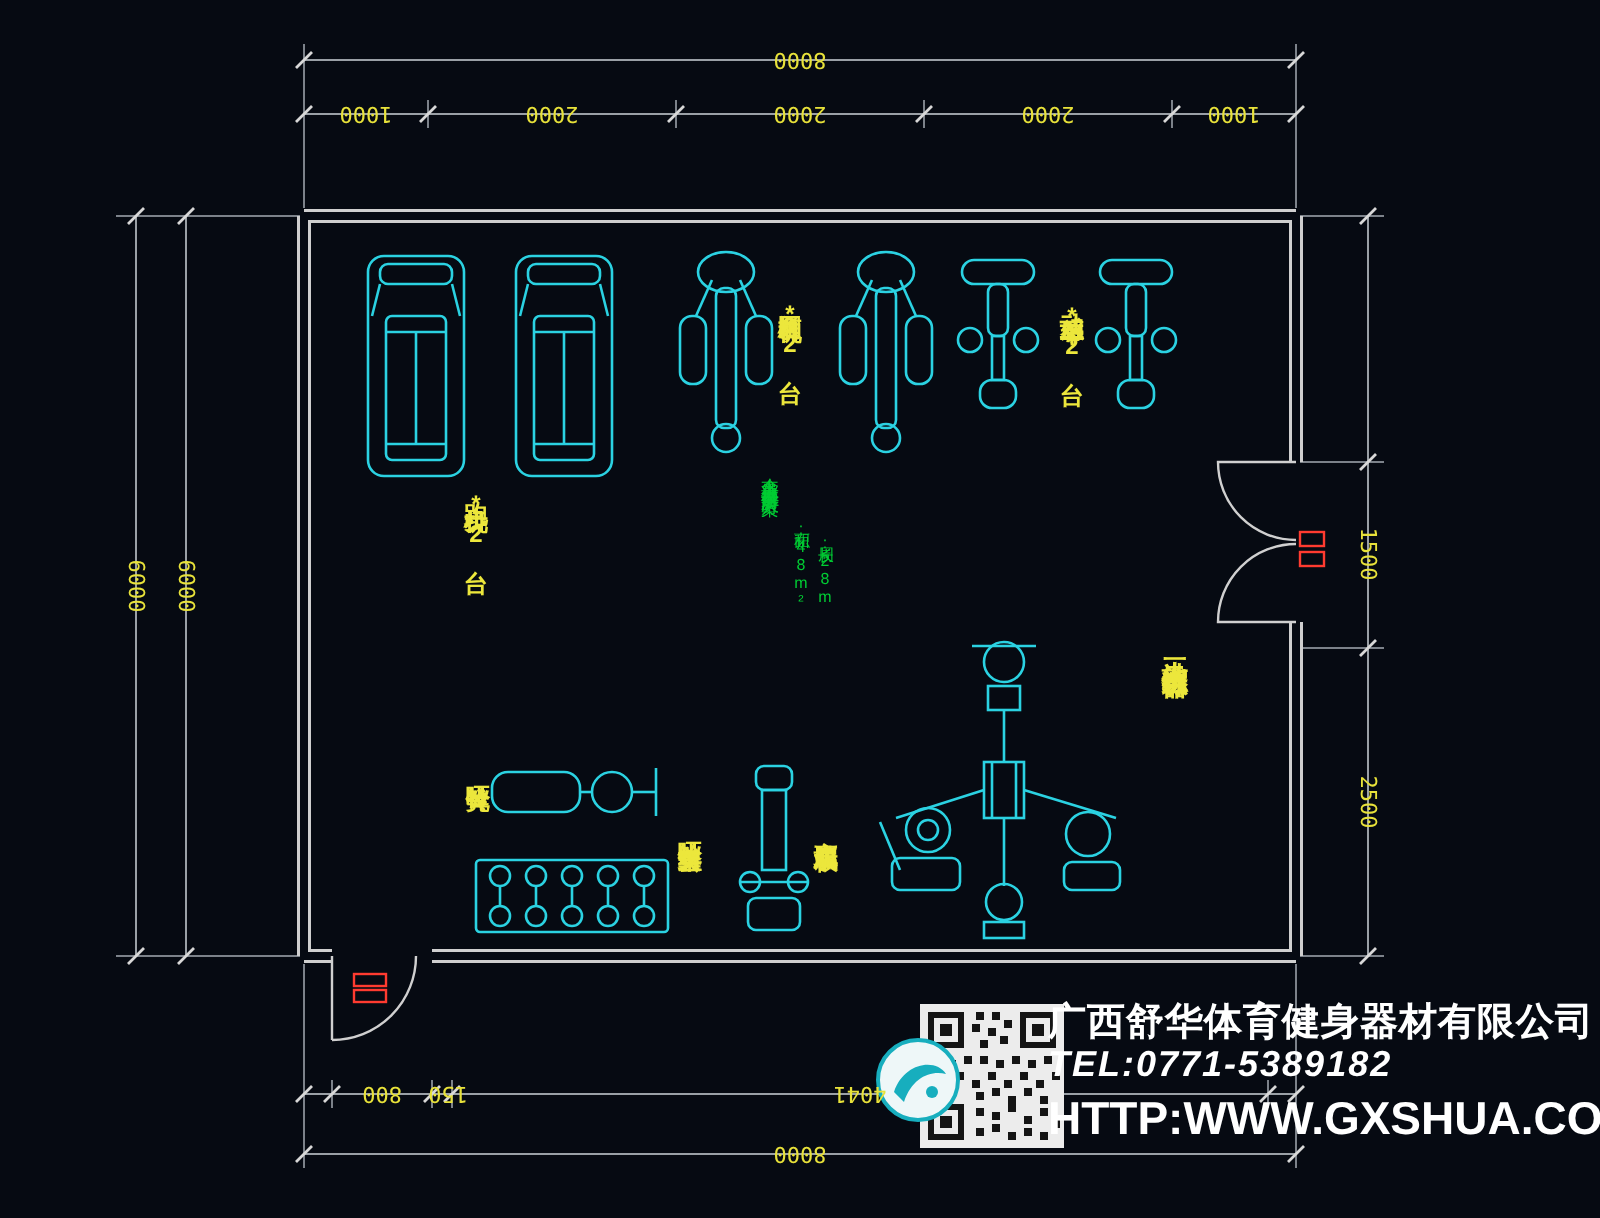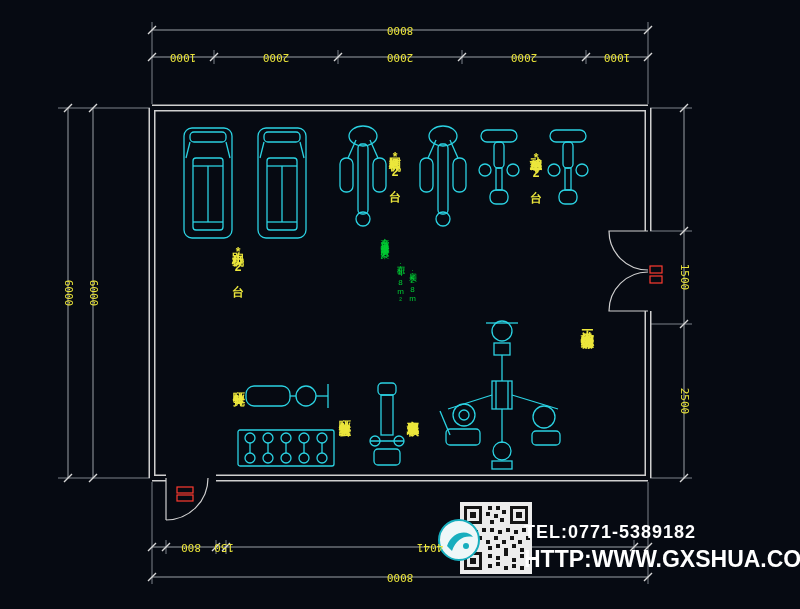--- a/index.html
+++ b/index.html
@@ -11,21 +11,21 @@
   .dim.vert{transform:translate(-50%,-50%) rotate(90deg);}
   .label{position:absolute;color:#ece73c;font:bold 12px "Liberation Sans",sans-serif;
          writing-mode:vertical-rl;text-orientation:upright;letter-spacing:1px;white-space:nowrap;}
   .label.big{font-size:13px;}
   .green{position:absolute;color:#00cc33;font-family:"Liberation Sans",sans-serif;
          writing-mode:vertical-rl;text-orientation:upright;white-space:nowrap;}
   .green.title{font-size:9px;letter-spacing:1px;}
   .green.small{font-size:8px;}
   .co{position:absolute;color:#ffffff;font-weight:bold;white-space:nowrap;}
   .co.name{font-size:19px;letter-spacing:0.5px;}
-  .co.tel{font-size:18px;letter-spacing:1px;}
+  .co.tel{font-size:18px;letter-spacing:1px;font-style:italic;}
   .co.url{font-size:23px;}
 </style>
 </head>
 <body>
 
 <div class="canvas">
 
   <svg width="800" height="609" viewBox="0 0 800 609">
 
     <g stroke="#9aa0a6" stroke-width="1" fill="none">
@@ -236,16 +236,17 @@
   <div class="label" style="left:527px;top:147px;">动感单车*2台</div>
   <div class="label" style="left:230px;top:383px;">哑铃凳</div>
   <div class="label" style="left:336px;top:411px;">哑铃架套组</div>
   <div class="label" style="left:404px;top:411px;">高端腹肌板</div>
   <div class="label big" style="left:578px;top:319px;">三人站综合训练器</div>
 
   <div class="green title" style="left:378px;top:231px;">企事业单位健身房解决方案</div>
   <div class="green small" style="left:394px;top:260px;">面积:48m²</div>
   <div class="green small" style="left:406px;top:267px;">周长:28m</div>
 
+  <div class="co name" style="left:524px;top:498px;">广西舒华体育健身器材有限公司</div>
   <div class="co tel" style="left:524px;top:522px;">TEL:0771-5389182</div>
   <div class="co url" style="left:524px;top:546px;">HTTP:WWW.GXSHUA.COM</div>
 
 </div>
 
 </body></html>

